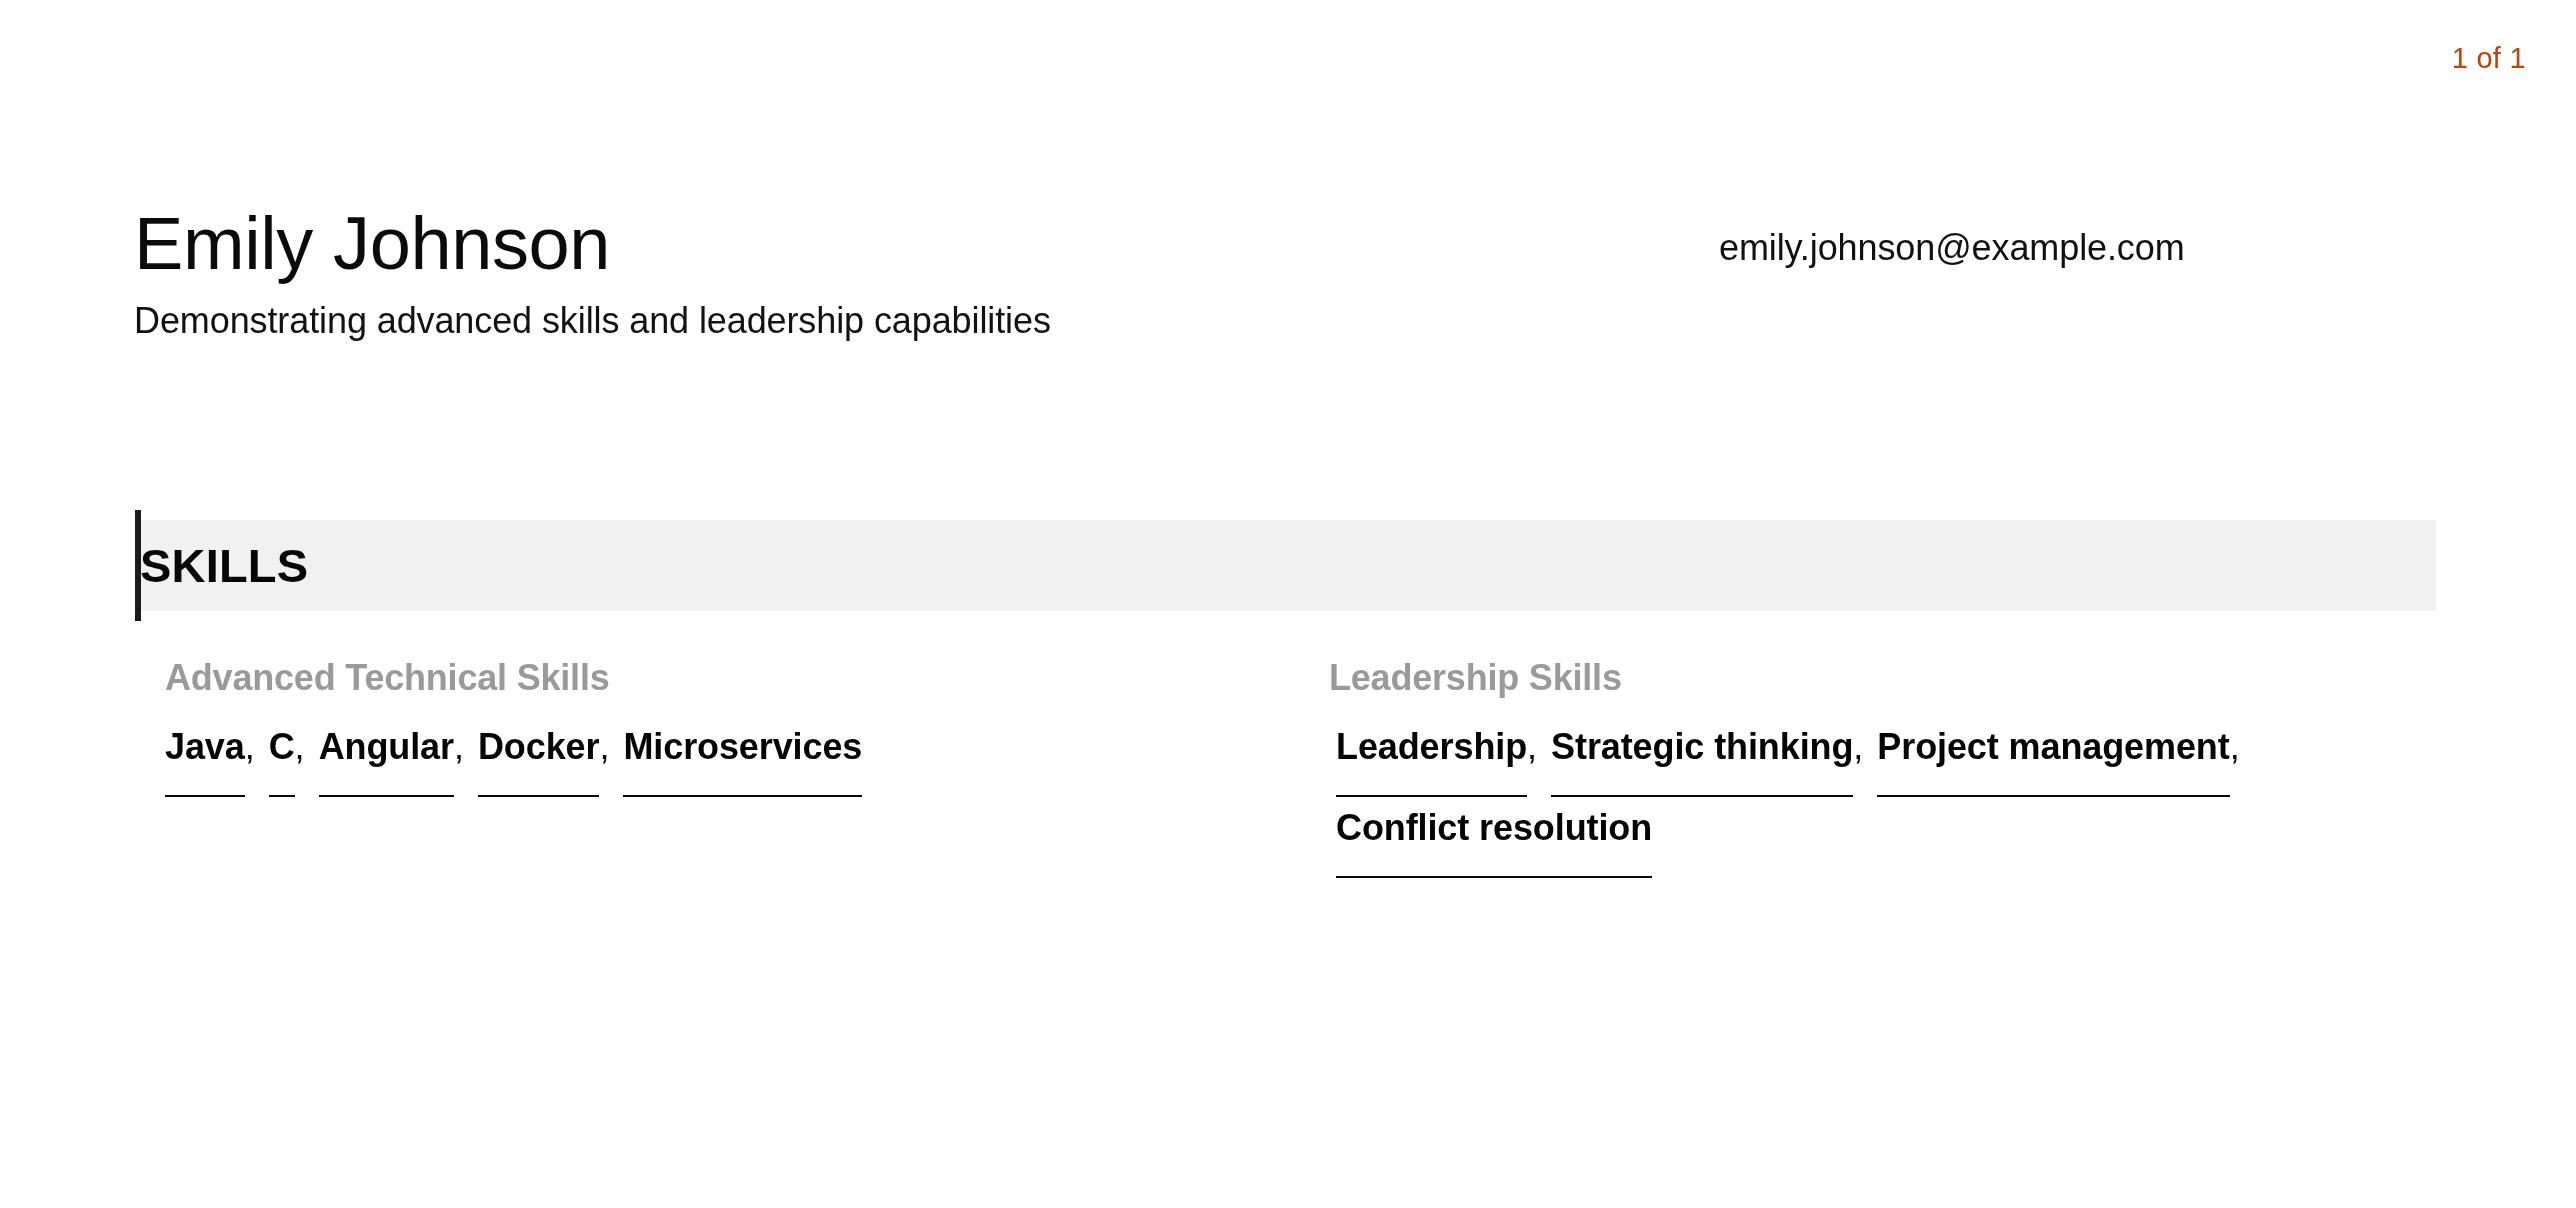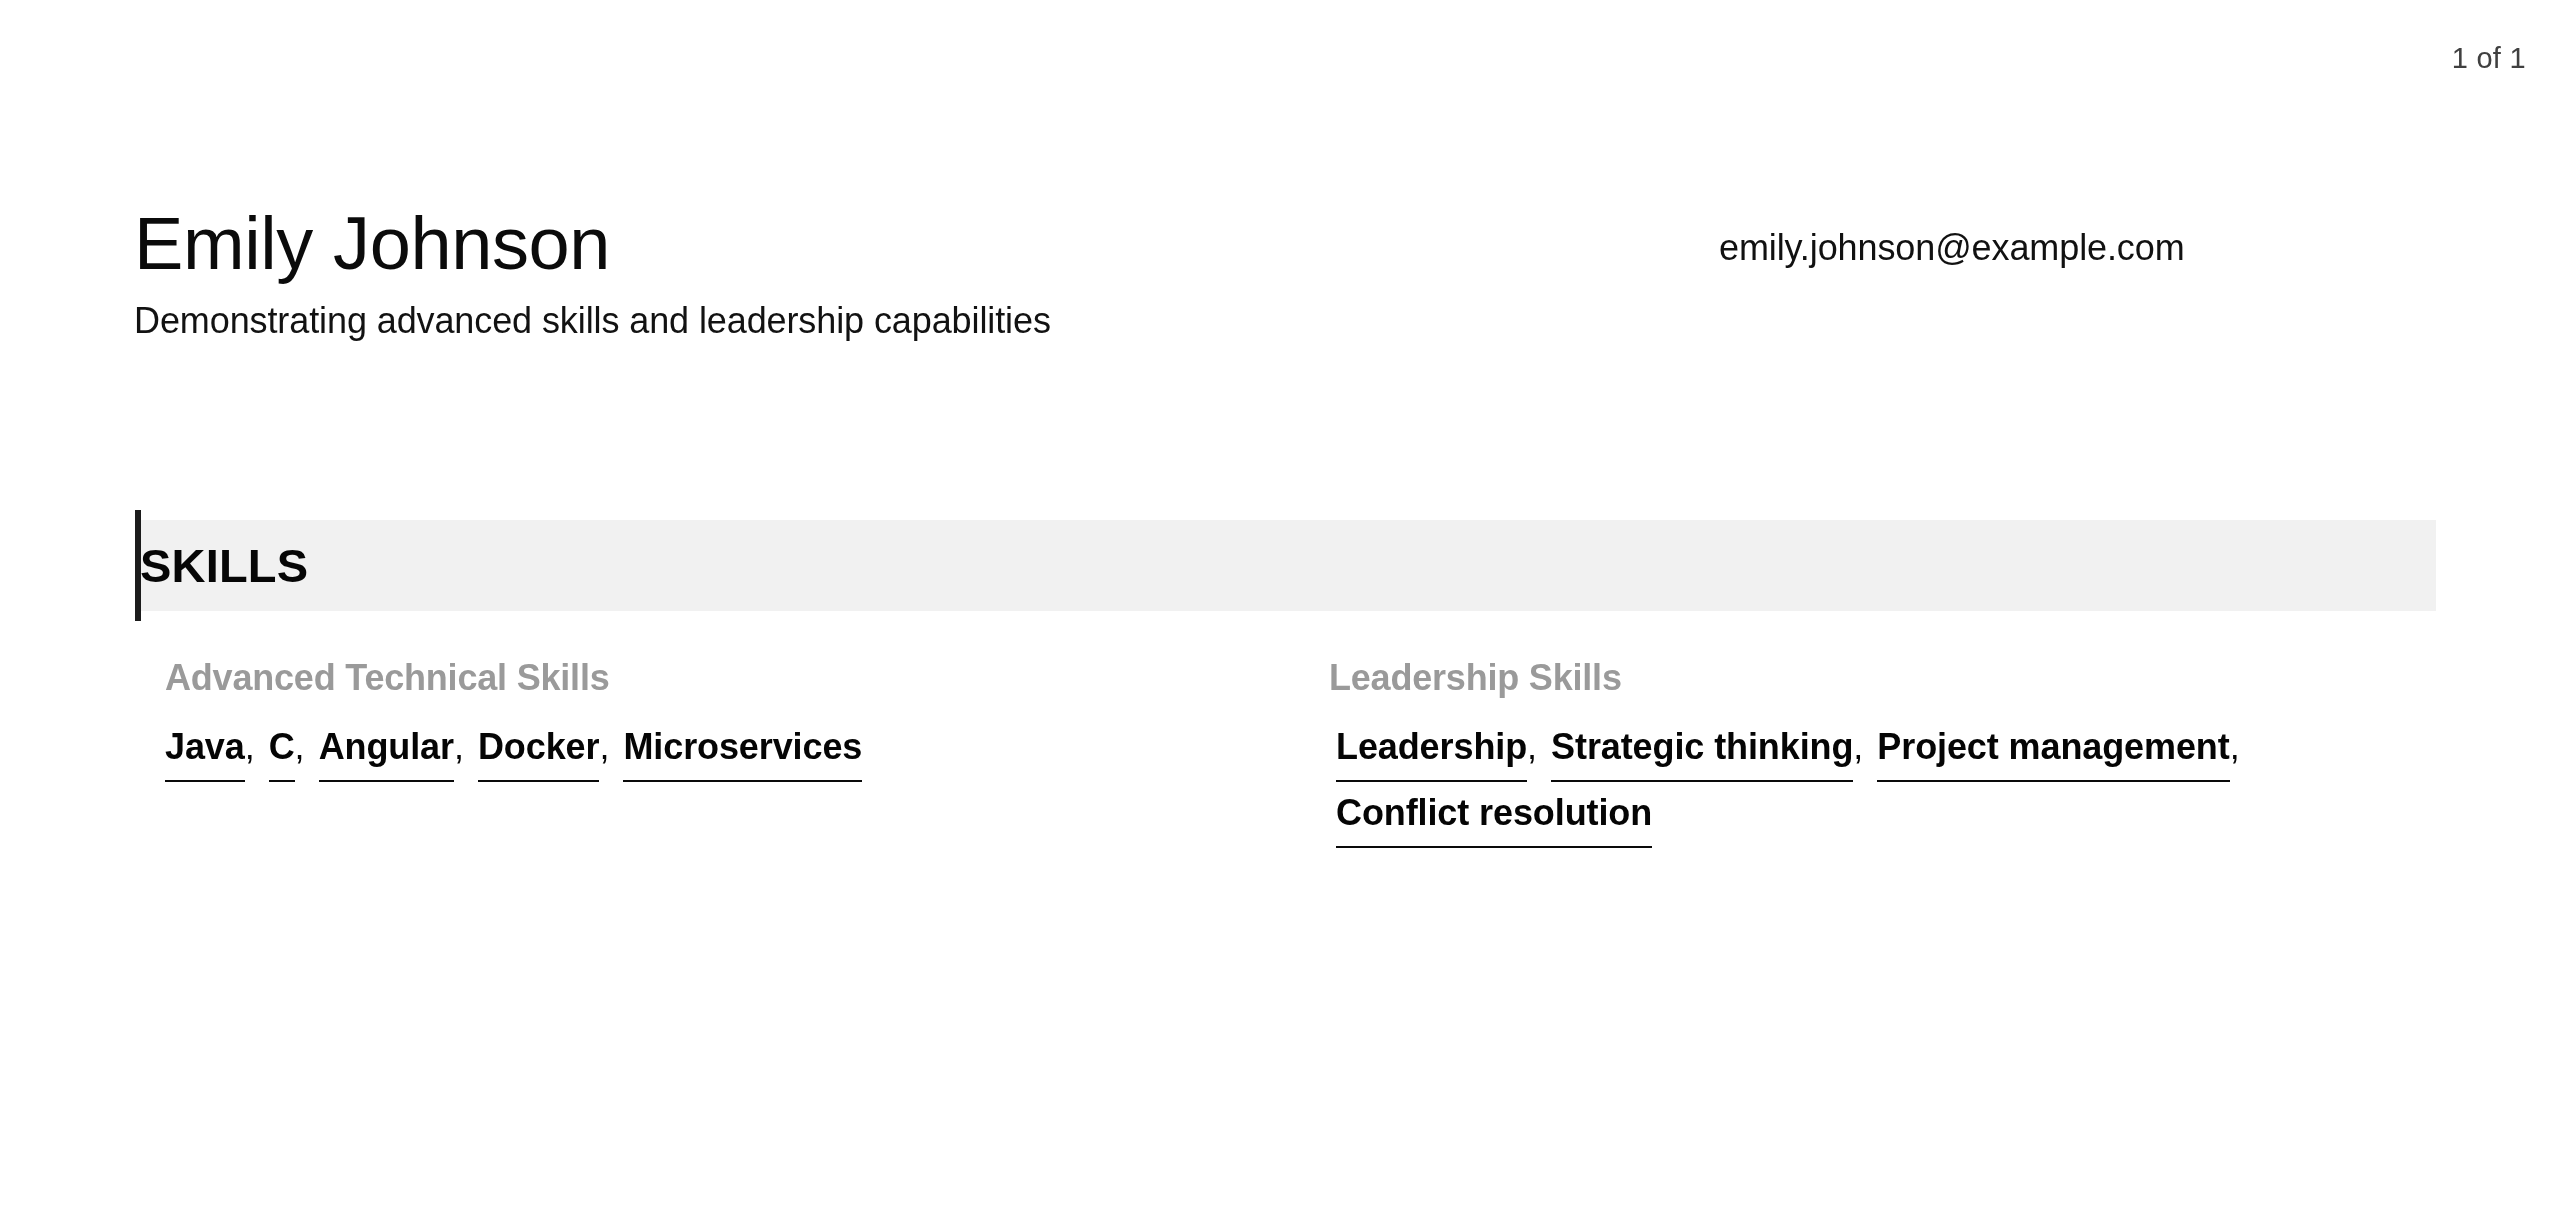--- a/index.html
+++ b/index.html
@@ -18,21 +18,21 @@
     height: 1208px;
     background: #ffffff;
   }
 
   
   .page-indicator {
     position: absolute;
     top: 42px;
     right: 50px;
     font-size: 29px;
-    color: #404040;
+    color: #c2410c;
     letter-spacing: 0.3px;
     font-family: "Liberation Sans", sans-serif;
   }
 
   
   .doc {
     position: absolute;
     left: 0;
     top: 0;
     width: 2208px;
@@ -173,21 +173,21 @@
     white-space: nowrap;
     margin-right: 14px;
     vertical-align: top;
   }
 
   .skill-term {
     font-weight: 700;
     color: #050505;
     letter-spacing: -0.1px;
     border-bottom: 2.6px solid #0a0a0a;
-    padding-bottom: 15px;
+    padding-bottom: 30px;
     display: inline-block;
     line-height: 1.0;
   }
 
   .skill-comma {
     font-weight: 400;
     color: #050505;
     display: inline-block;
   }
 </style>

